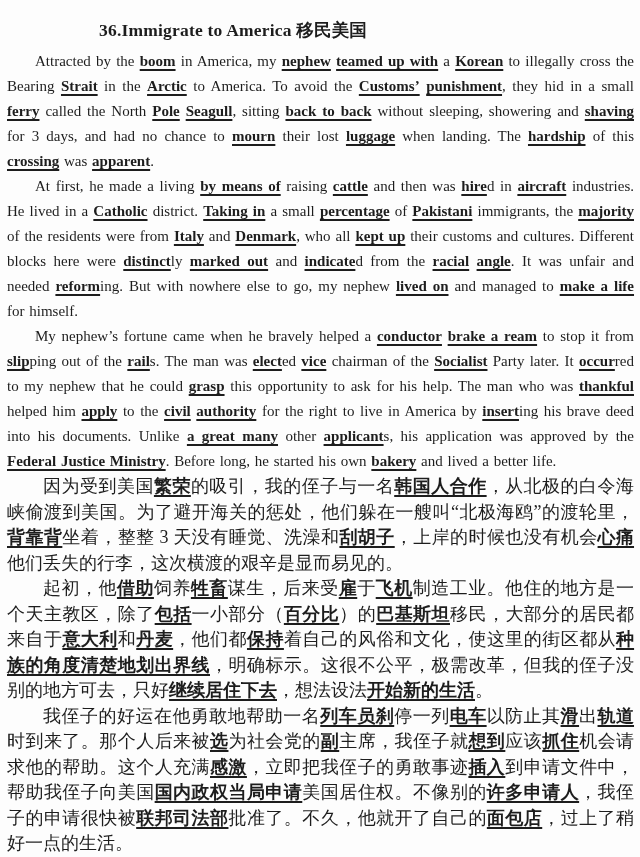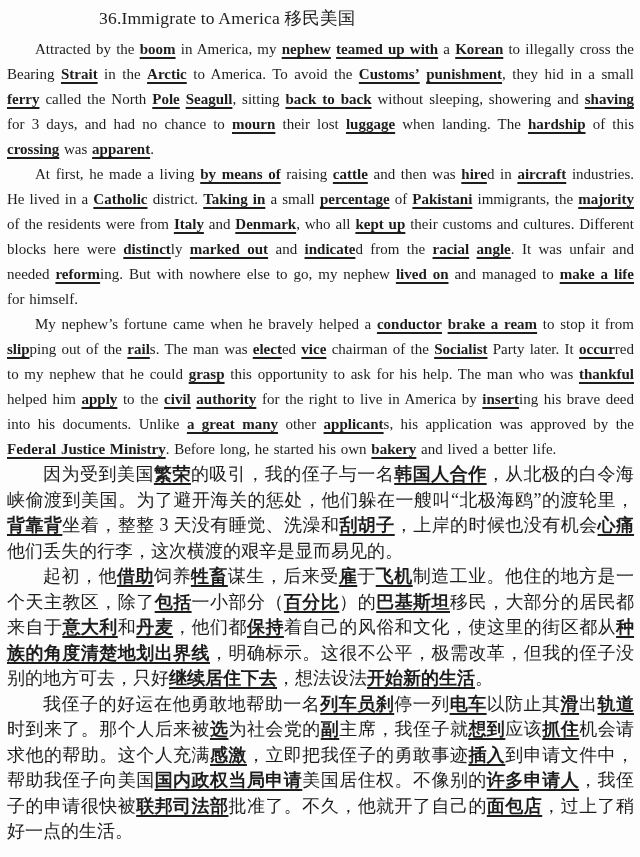--- a/index.html
+++ b/index.html
@@ -12,22 +12,22 @@
     min-height: 857px;
     font-family: "Liberation Serif", "DejaVu Serif", serif;
     color: #1d1d1d;
     background: #fdfdfd;
   }
   .page {
     padding: 4px 6px 8px 7px;
   }
   .doc-title {
     font-size: 17.5px;
-    font-weight: normal;
-    margin: 2px 0 7px 92px;
+    font-weight: bold;
+    margin: 14px 0 7px 92px;
     letter-spacing: 0.2px;
     white-space: nowrap;
   }
   .para {
     margin: 0;
     text-align: justify;
     text-justify: inter-word;
   }
   .para.en {
     font-size: 15px;

